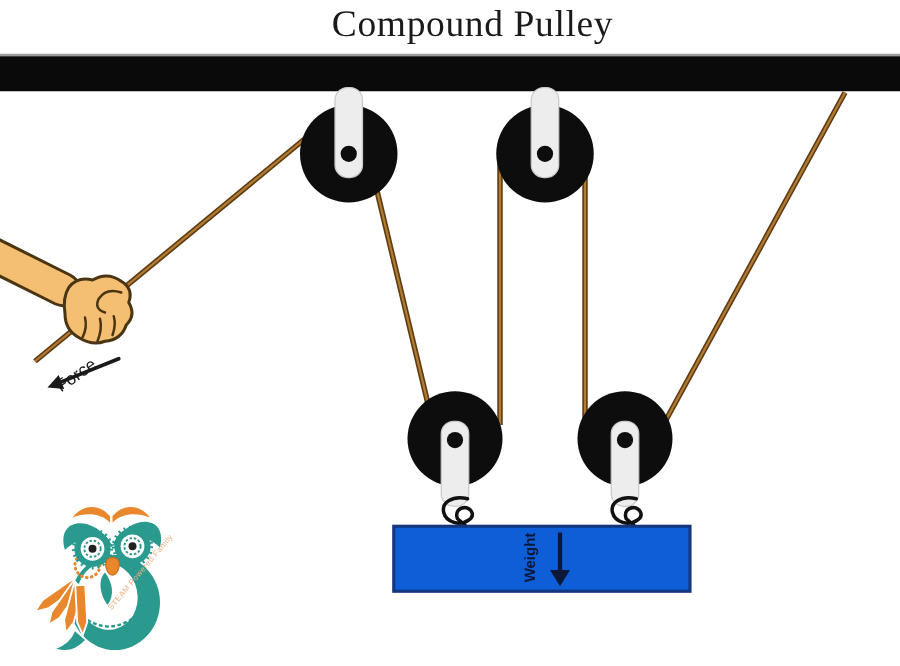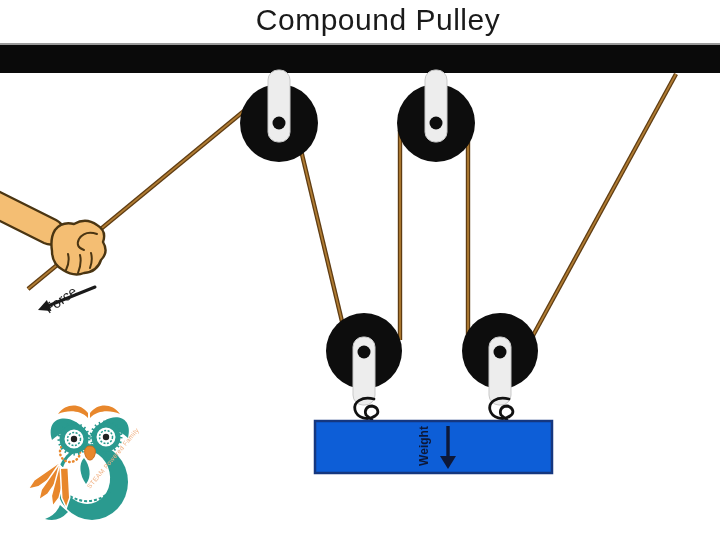--- a/index.html
+++ b/index.html
@@ -8,21 +8,21 @@
     --rope-dark:#5f3c12; --rope-light:#b07c33;
     --hand-skin:#f4be73; --hand-outline:#4a3512;
     --weight-fill:#0d5ed7; --weight-border:#15377f; --weight-text:#0d1838;
     --logo-teal:#2a9a8f; --logo-orange:#e8872c; --logo-tagline:#f0b183;
   }
   html,body{margin:0;padding:0;}
   body{font-family:"Liberation Sans",sans-serif;background:#fff;}
   #stage{position:relative;width:720px;height:533px;background:var(--background);overflow:hidden;}
   #diagram{position:absolute;left:0;top:0;}
   .page-title{position:absolute;top:3px;left:0;width:100%;text-align:center;text-indent:36px;
-    font-size:30px;letter-spacing:0.5px;color:var(--ink);}
+    font-size:30px;letter-spacing:0.5px;color:var(--ink);font-family:Liberation Serif, serif;}
   .force-label{position:absolute;left:46px;top:302px;font-size:14px;color:var(--ink);
     transform:rotate(-35deg);transform-origin:left center;white-space:nowrap;}
   .weight-label{position:absolute;left:402px;top:423px;width:44px;height:46px;line-height:46px;
     text-align:center;font-size:12px;font-weight:700;color:var(--weight-text);
     transform:rotate(-90deg);white-space:nowrap;}
   .logo-tagline{position:absolute;left:88px;top:484px;font-size:6.5px;color:var(--logo-tagline);
     transform:rotate(-50deg);transform-origin:left center;white-space:nowrap;letter-spacing:0.3px;}
   
   .bar{fill:var(--ceiling-bar);}
   .bar-hairline{fill:#9a9a9a;}

